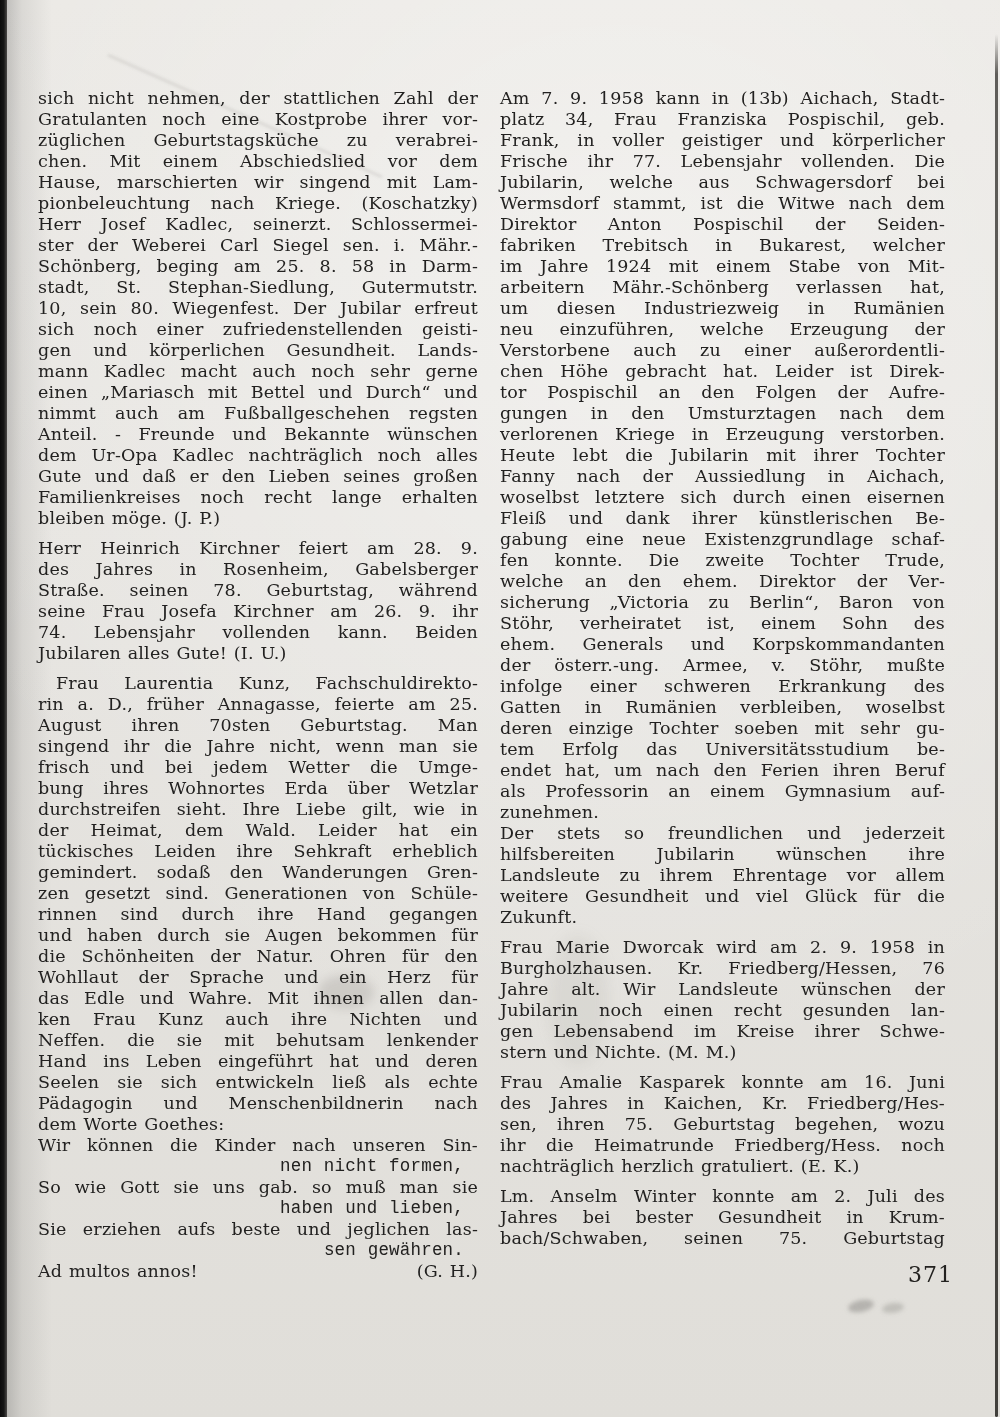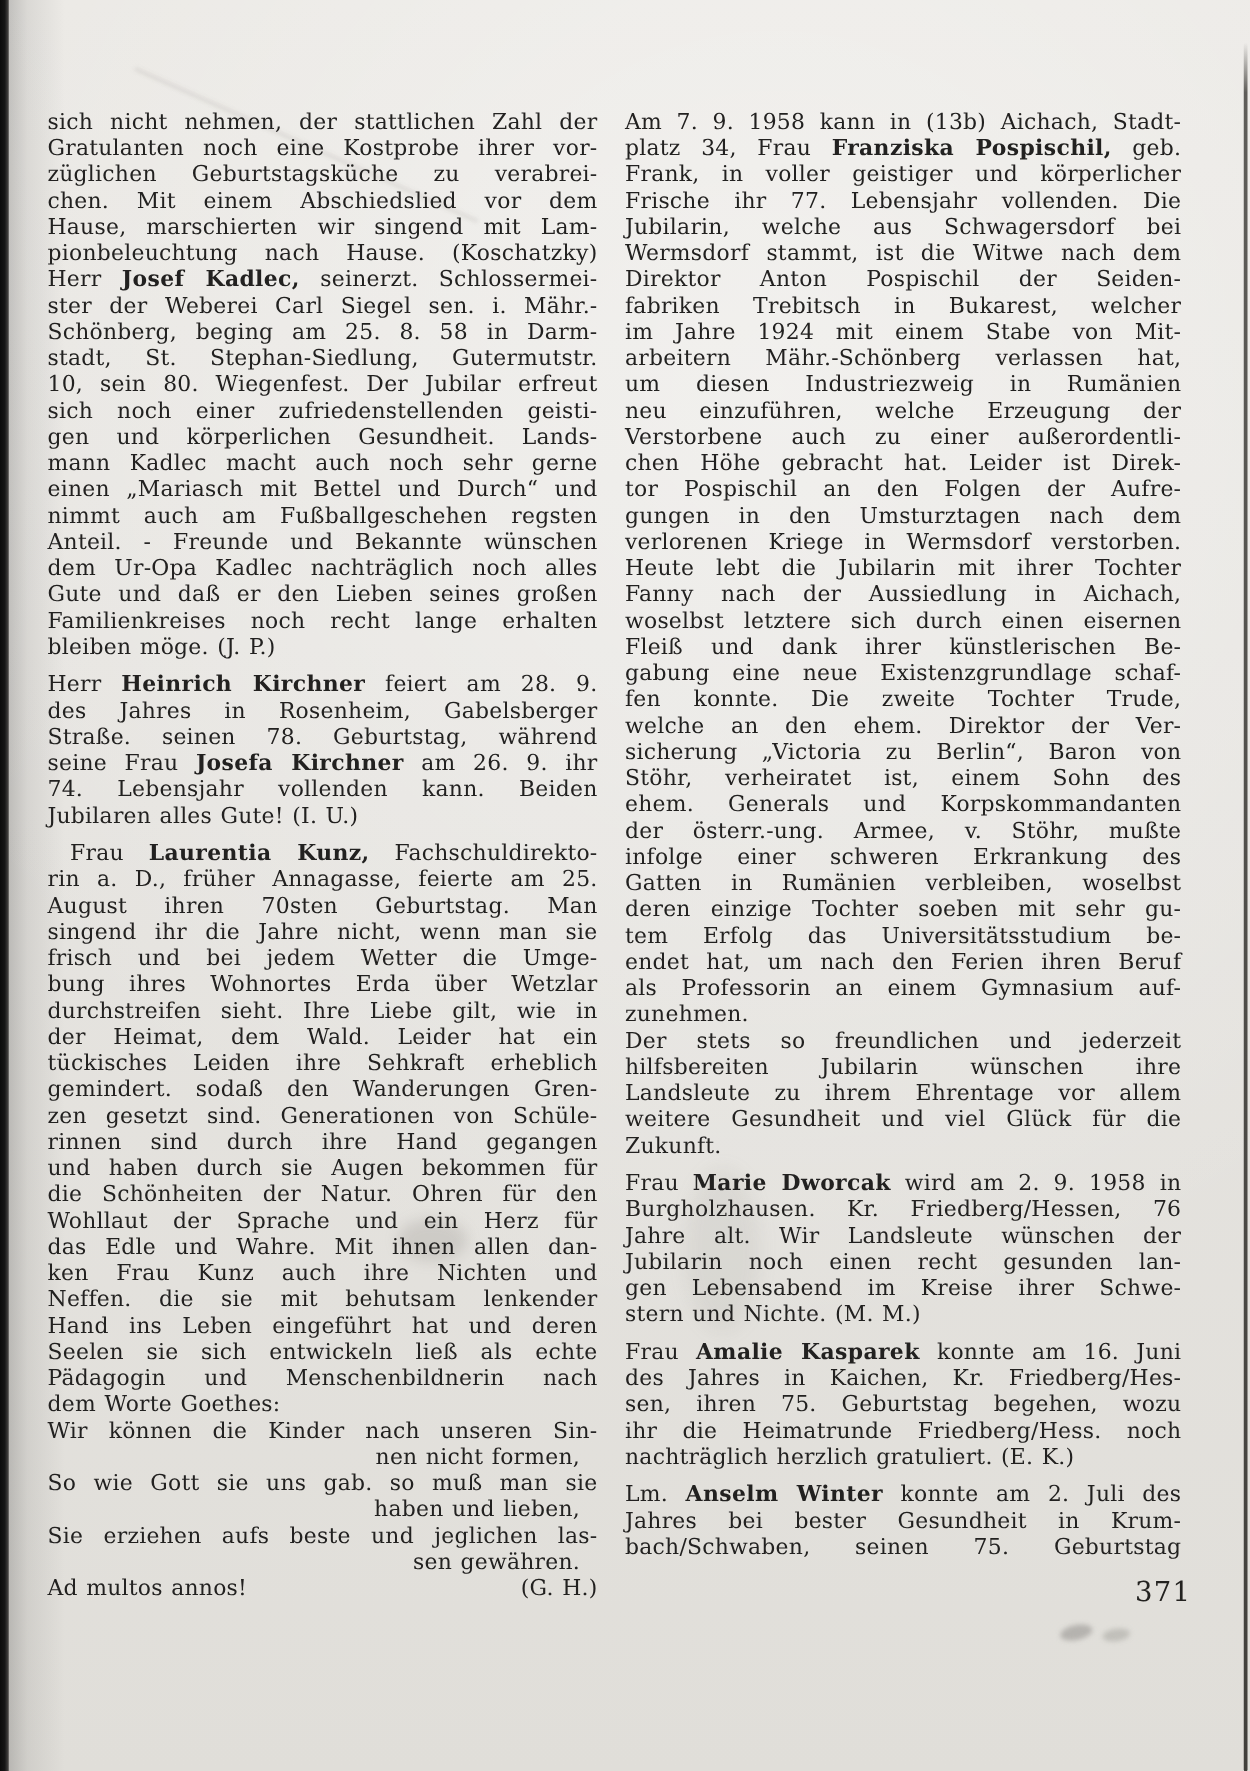--- a/index.html
+++ b/index.html
@@ -55,25 +55,25 @@
   .col-right { left: 500px; width: 445px; }
 
   .line {
     height: 21px;
     line-height: 21px;
     text-align: justify;
     text-align-last: justify;
     overflow: visible;
   }
   .line.a-l { text-align-last: left; }
-  .line.a-r { text-align: right; text-align-last: right; padding-right: 14px; }
+  .line.a-r { text-align: right; text-align-last: right; padding-right: 14px; font-family: Liberation Mono, monospace; }
   .line.a-sp { display: flex; justify-content: space-between; gap: 15px; }
   .line.ind { text-indent: 18px; }
   .line.gap { margin-top: 9px; }
-  .b { font-weight: bold; letter-spacing: 0.3px; }
+  .b { font-weight: normal; letter-spacing: 0.3px; }
 
   .page-number {
     position: absolute;
     left: 908px;
     top: 1262px;
     font-size: 22px;
     letter-spacing: 1px;
     color: #232220;
   }
 </style>
@@ -88,21 +88,21 @@
   <div class="smudge s2"></div>
   <div class="smudge s3"></div>
   <div class="smudge s4"></div>
 
   <div class="col col-left" id="col-left">
       <div class="line a-j"><span>sich nicht nehmen, der stattlichen Zahl der</span></div>
       <div class="line a-j"><span>Gratulanten noch eine Kostprobe ihrer vor-</span></div>
       <div class="line a-j"><span>züglichen Geburtstagsküche zu verabrei-</span></div>
       <div class="line a-j"><span>chen. Mit einem Abschiedslied vor dem</span></div>
       <div class="line a-j"><span>Hause, marschierten wir singend mit Lam-</span></div>
-      <div class="line a-j"><span>pionbeleuchtung nach Hause. (Koschatzky)</span></div>
+      <div class="line a-j"><span>pionbeleuchtung nach Kriege. (Koschatzky)</span></div>
       <div class="line a-j"><span>Herr </span><span class="b">Josef Kadlec,</span><span> seinerzt. Schlossermei-</span></div>
       <div class="line a-j"><span>ster der Weberei Carl Siegel sen. i. Mähr.-</span></div>
       <div class="line a-j"><span>Schönberg, beging am 25. 8. 58 in Darm-</span></div>
       <div class="line a-j"><span>stadt, St. Stephan-Siedlung, Gutermutstr.</span></div>
       <div class="line a-j"><span>10, sein 80. Wiegenfest. Der Jubilar erfreut</span></div>
       <div class="line a-j"><span>sich noch einer zufriedenstellenden geisti-</span></div>
       <div class="line a-j"><span>gen und körperlichen Gesundheit. Lands-</span></div>
       <div class="line a-j"><span>mann Kadlec macht auch noch sehr gerne</span></div>
       <div class="line a-j"><span>einen „Mariasch mit Bettel und Durch“ und</span></div>
       <div class="line a-j"><span>nimmt auch am Fußballgeschehen regsten</span></div>
@@ -160,21 +160,21 @@
       <div class="line a-j"><span>Direktor Anton Pospischil der Seiden-</span></div>
       <div class="line a-j"><span>fabriken Trebitsch in Bukarest, welcher</span></div>
       <div class="line a-j"><span>im Jahre 1924 mit einem Stabe von Mit-</span></div>
       <div class="line a-j"><span>arbeitern Mähr.-Schönberg verlassen hat,</span></div>
       <div class="line a-j"><span>um diesen Industriezweig in Rumänien</span></div>
       <div class="line a-j"><span>neu einzuführen, welche Erzeugung der</span></div>
       <div class="line a-j"><span>Verstorbene auch zu einer außerordentli-</span></div>
       <div class="line a-j"><span>chen Höhe gebracht hat. Leider ist Direk-</span></div>
       <div class="line a-j"><span>tor Pospischil an den Folgen der Aufre-</span></div>
       <div class="line a-j"><span>gungen in den Umsturztagen nach dem</span></div>
-      <div class="line a-j"><span>verlorenen Kriege in Wermsdorf verstorben.</span></div>
+      <div class="line a-j"><span>verlorenen Kriege in Erzeugung verstorben.</span></div>
       <div class="line a-j"><span>Heute lebt die Jubilarin mit ihrer Tochter</span></div>
       <div class="line a-j"><span>Fanny nach der Aussiedlung in Aichach,</span></div>
       <div class="line a-j"><span>woselbst letztere sich durch einen eisernen</span></div>
       <div class="line a-j"><span>Fleiß und dank ihrer künstlerischen Be-</span></div>
       <div class="line a-j"><span>gabung eine neue Existenzgrundlage schaf-</span></div>
       <div class="line a-j"><span>fen konnte. Die zweite Tochter Trude,</span></div>
       <div class="line a-j"><span>welche an den ehem. Direktor der Ver-</span></div>
       <div class="line a-j"><span>sicherung „Victoria zu Berlin“, Baron von</span></div>
       <div class="line a-j"><span>Stöhr, verheiratet ist, einem Sohn des</span></div>
       <div class="line a-j"><span>ehem. Generals und Korpskommandanten</span></div>

